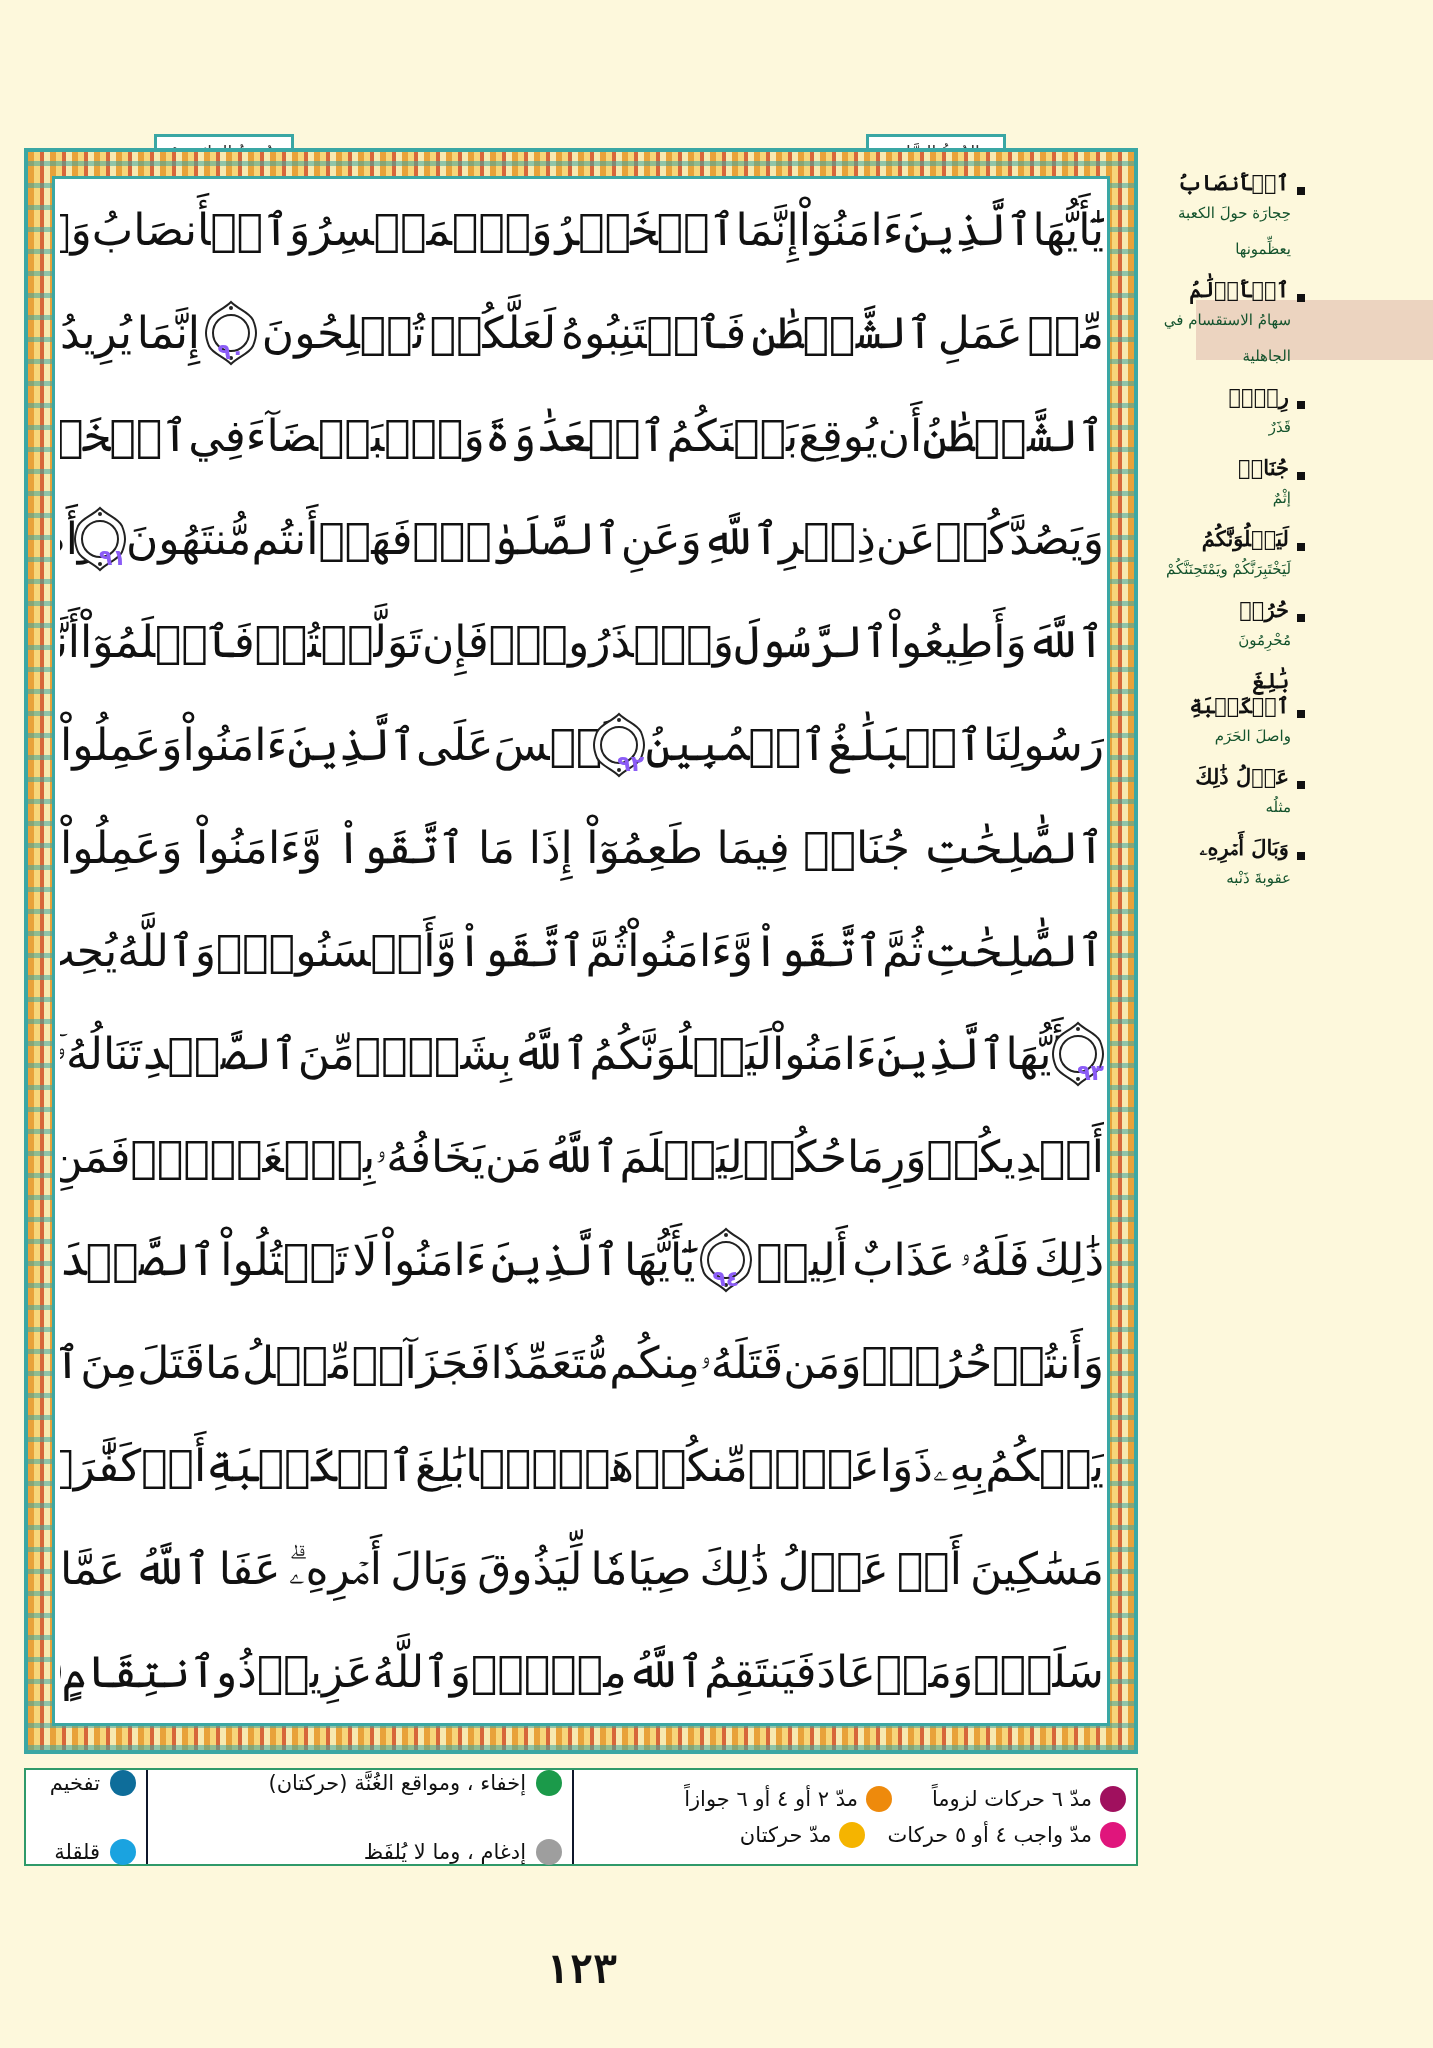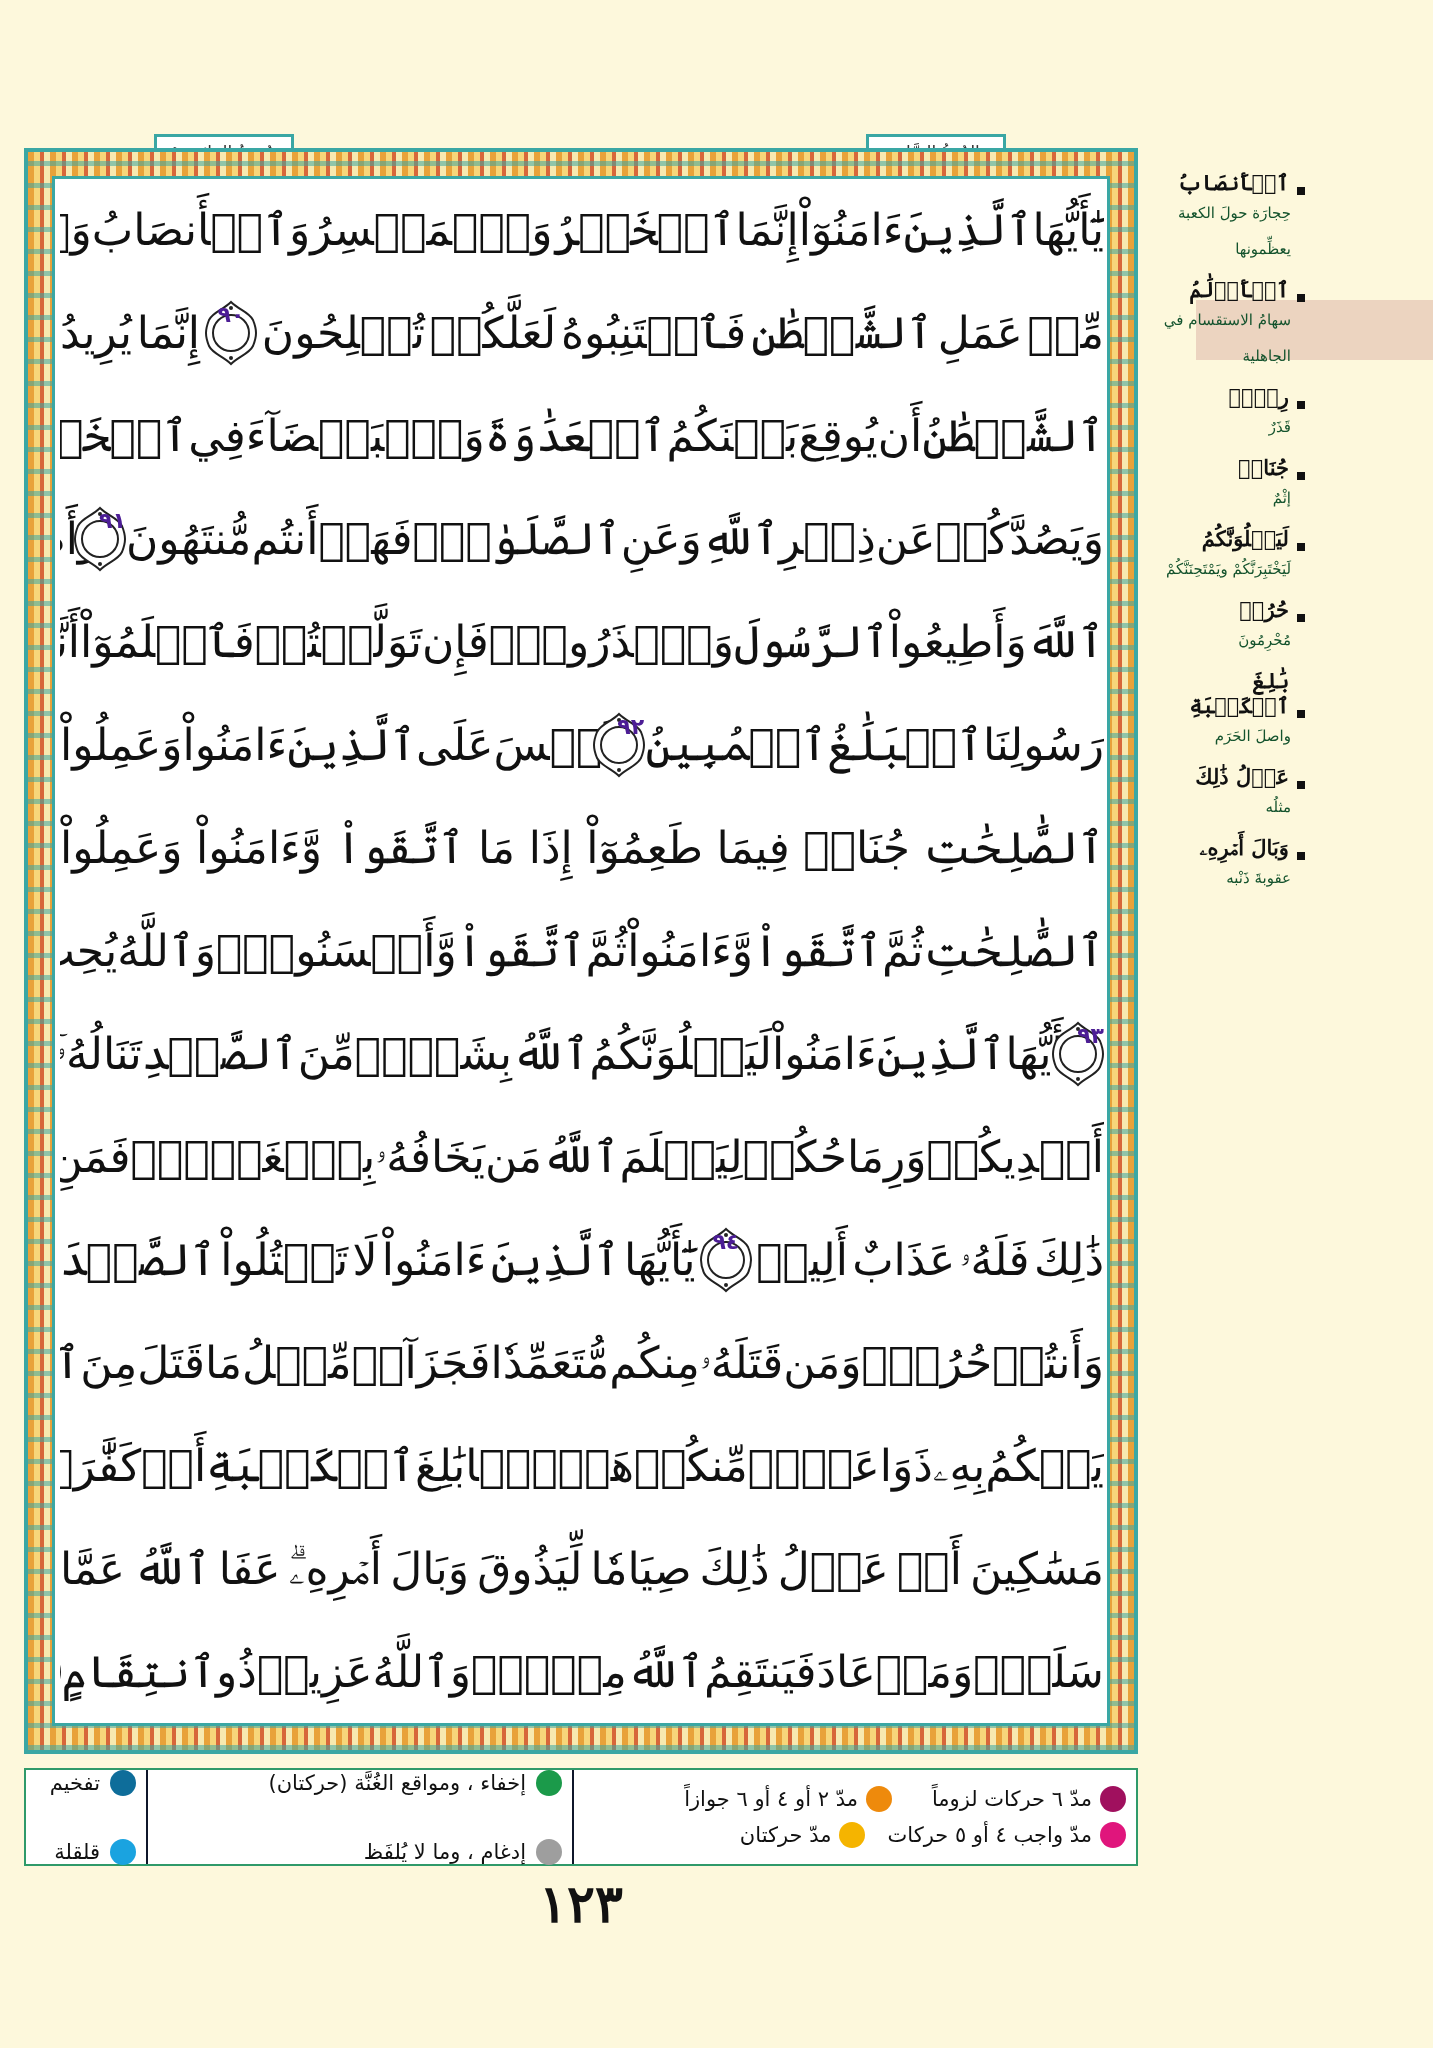--- a/index.html
+++ b/index.html
@@ -41,22 +41,22 @@
   .lines { position:absolute; left:60px; top:178px; width:1044px; }
   .line {
     height:103px; direction:rtl; text-align:justify; text-align-last:justify;
     font-family:"DejaVu Serif", serif; font-size:44px; line-height:103px;
     color:#111; white-space:nowrap; overflow:hidden;
     display:flex; justify-content:space-between; align-items:center;
   }
   .w { display:inline-block; }
 
   .ayah-mark {
-    display:inline-flex; align-items:flex-end; justify-content:center;
-    width:52px; height:66px; position:relative; font-size:22px; font-weight:bold; color:#4c1d95;
+    display:inline-flex; align-items:flex-start; justify-content:center;
+    width:52px; height:66px; position:relative; font-size:22px; font-weight:bold; color:#8b5cf6;
   }
   .ayah-mark svg { position:absolute; inset:0; }
   .ayah-mark span { position:relative; z-index:1; font-family:"DejaVu Sans", sans-serif; }
 
   .sidebar { position:absolute; left:1150px; top:170px; width:155px; direction:rtl; }
   .gloss { margin-bottom:10px; }
   .gloss-term {
     font-family:"DejaVu Serif", serif; font-size:21px; font-weight:bold; color:#111;
     display:flex; align-items:flex-end; gap:8px; justify-content:flex-start;
   }
@@ -82,22 +82,22 @@
   }
   .legend-col + .legend-col { border-right:2px solid #0f172a;gap:43px; }
   .col1 { width:562px; }
   .col2 { width:426px; }
   .col3 { width:122px; }
   .legend-row { display:flex; align-items:center; gap:10px; white-space:nowrap; }
   .legend-pair { display:flex; align-items:center; gap:8px; }
   .dot { width:26px; height:26px; border-radius:50%; display:inline-block; flex:none; }
 
   .page-number {
-    position:absolute; left:0; width:1162px; top:1874px; text-align:center;
-    font-family:Liberation Serif, serif; font-weight:bold; font-size:52px; color:#111;
+    position:absolute; left:0; width:1162px; top:1946px; text-align:center;
+    font-family:Liberation Mono, monospace; font-weight:bold; font-size:40px; color:#111;
   }
 </style>
 </head>
 <body>
 
 <div class="header-tab tab-surah">
   <span>سُورَةُ المَائدة ٥</span>
 </div>
 <div class="header-tab tab-juz">
   <span>الجُزءُ السَّابع</span>

